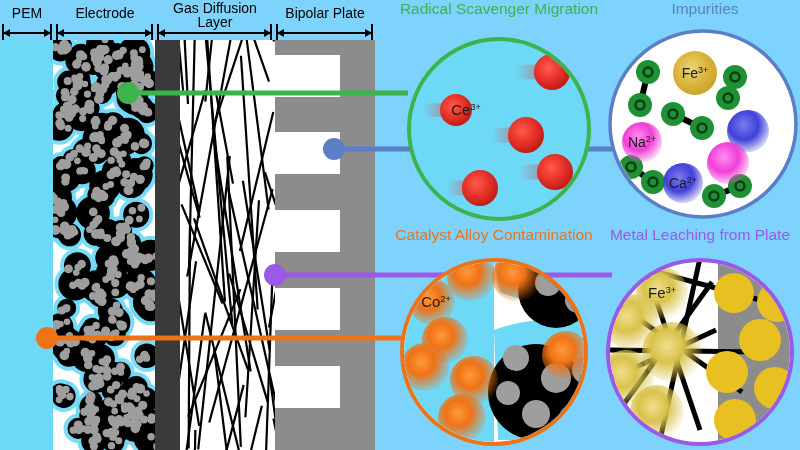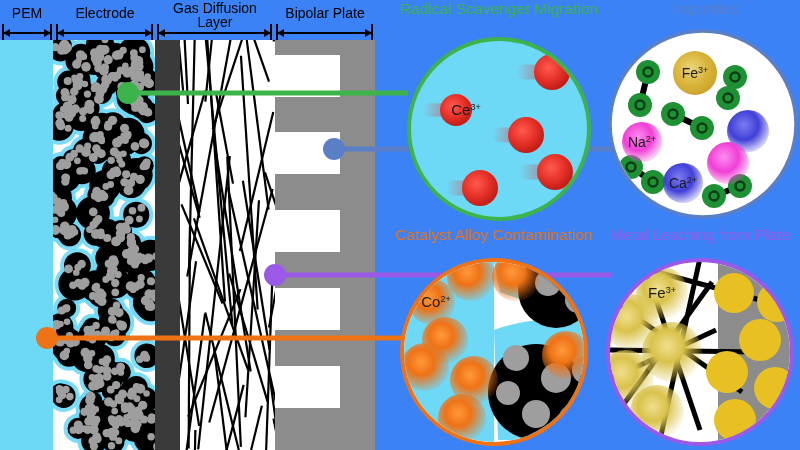--- a/index.html
+++ b/index.html
@@ -1,18 +1,18 @@
 <!DOCTYPE html>
 <html><head>
 <meta charset="utf-8">
 <style>
   html,body{margin:0;padding:0;background:#ffffff;}
   body{width:800px;height:450px;overflow:hidden;
        font-family:"Liberation Sans","DejaVu Sans",sans-serif;}
-  #stage{position:relative;width:800px;height:450px;background:#3b82f6;}
+  #stage{position:relative;width:800px;height:450px;background:#7dd3fc;}
   svg.layer{position:absolute;left:0;top:0;width:800px;height:450px;}
   .ruler-label{font-size:14px;fill:#000;text-anchor:middle;}
   .circle-title{font-size:15.5px;text-anchor:middle;font-weight:400;}
 </style>
 </head>
 <body>
 
 <div id="stage">
   <svg class="layer" id="mainsvg" viewBox="0 0 800 450">
     <defs>

